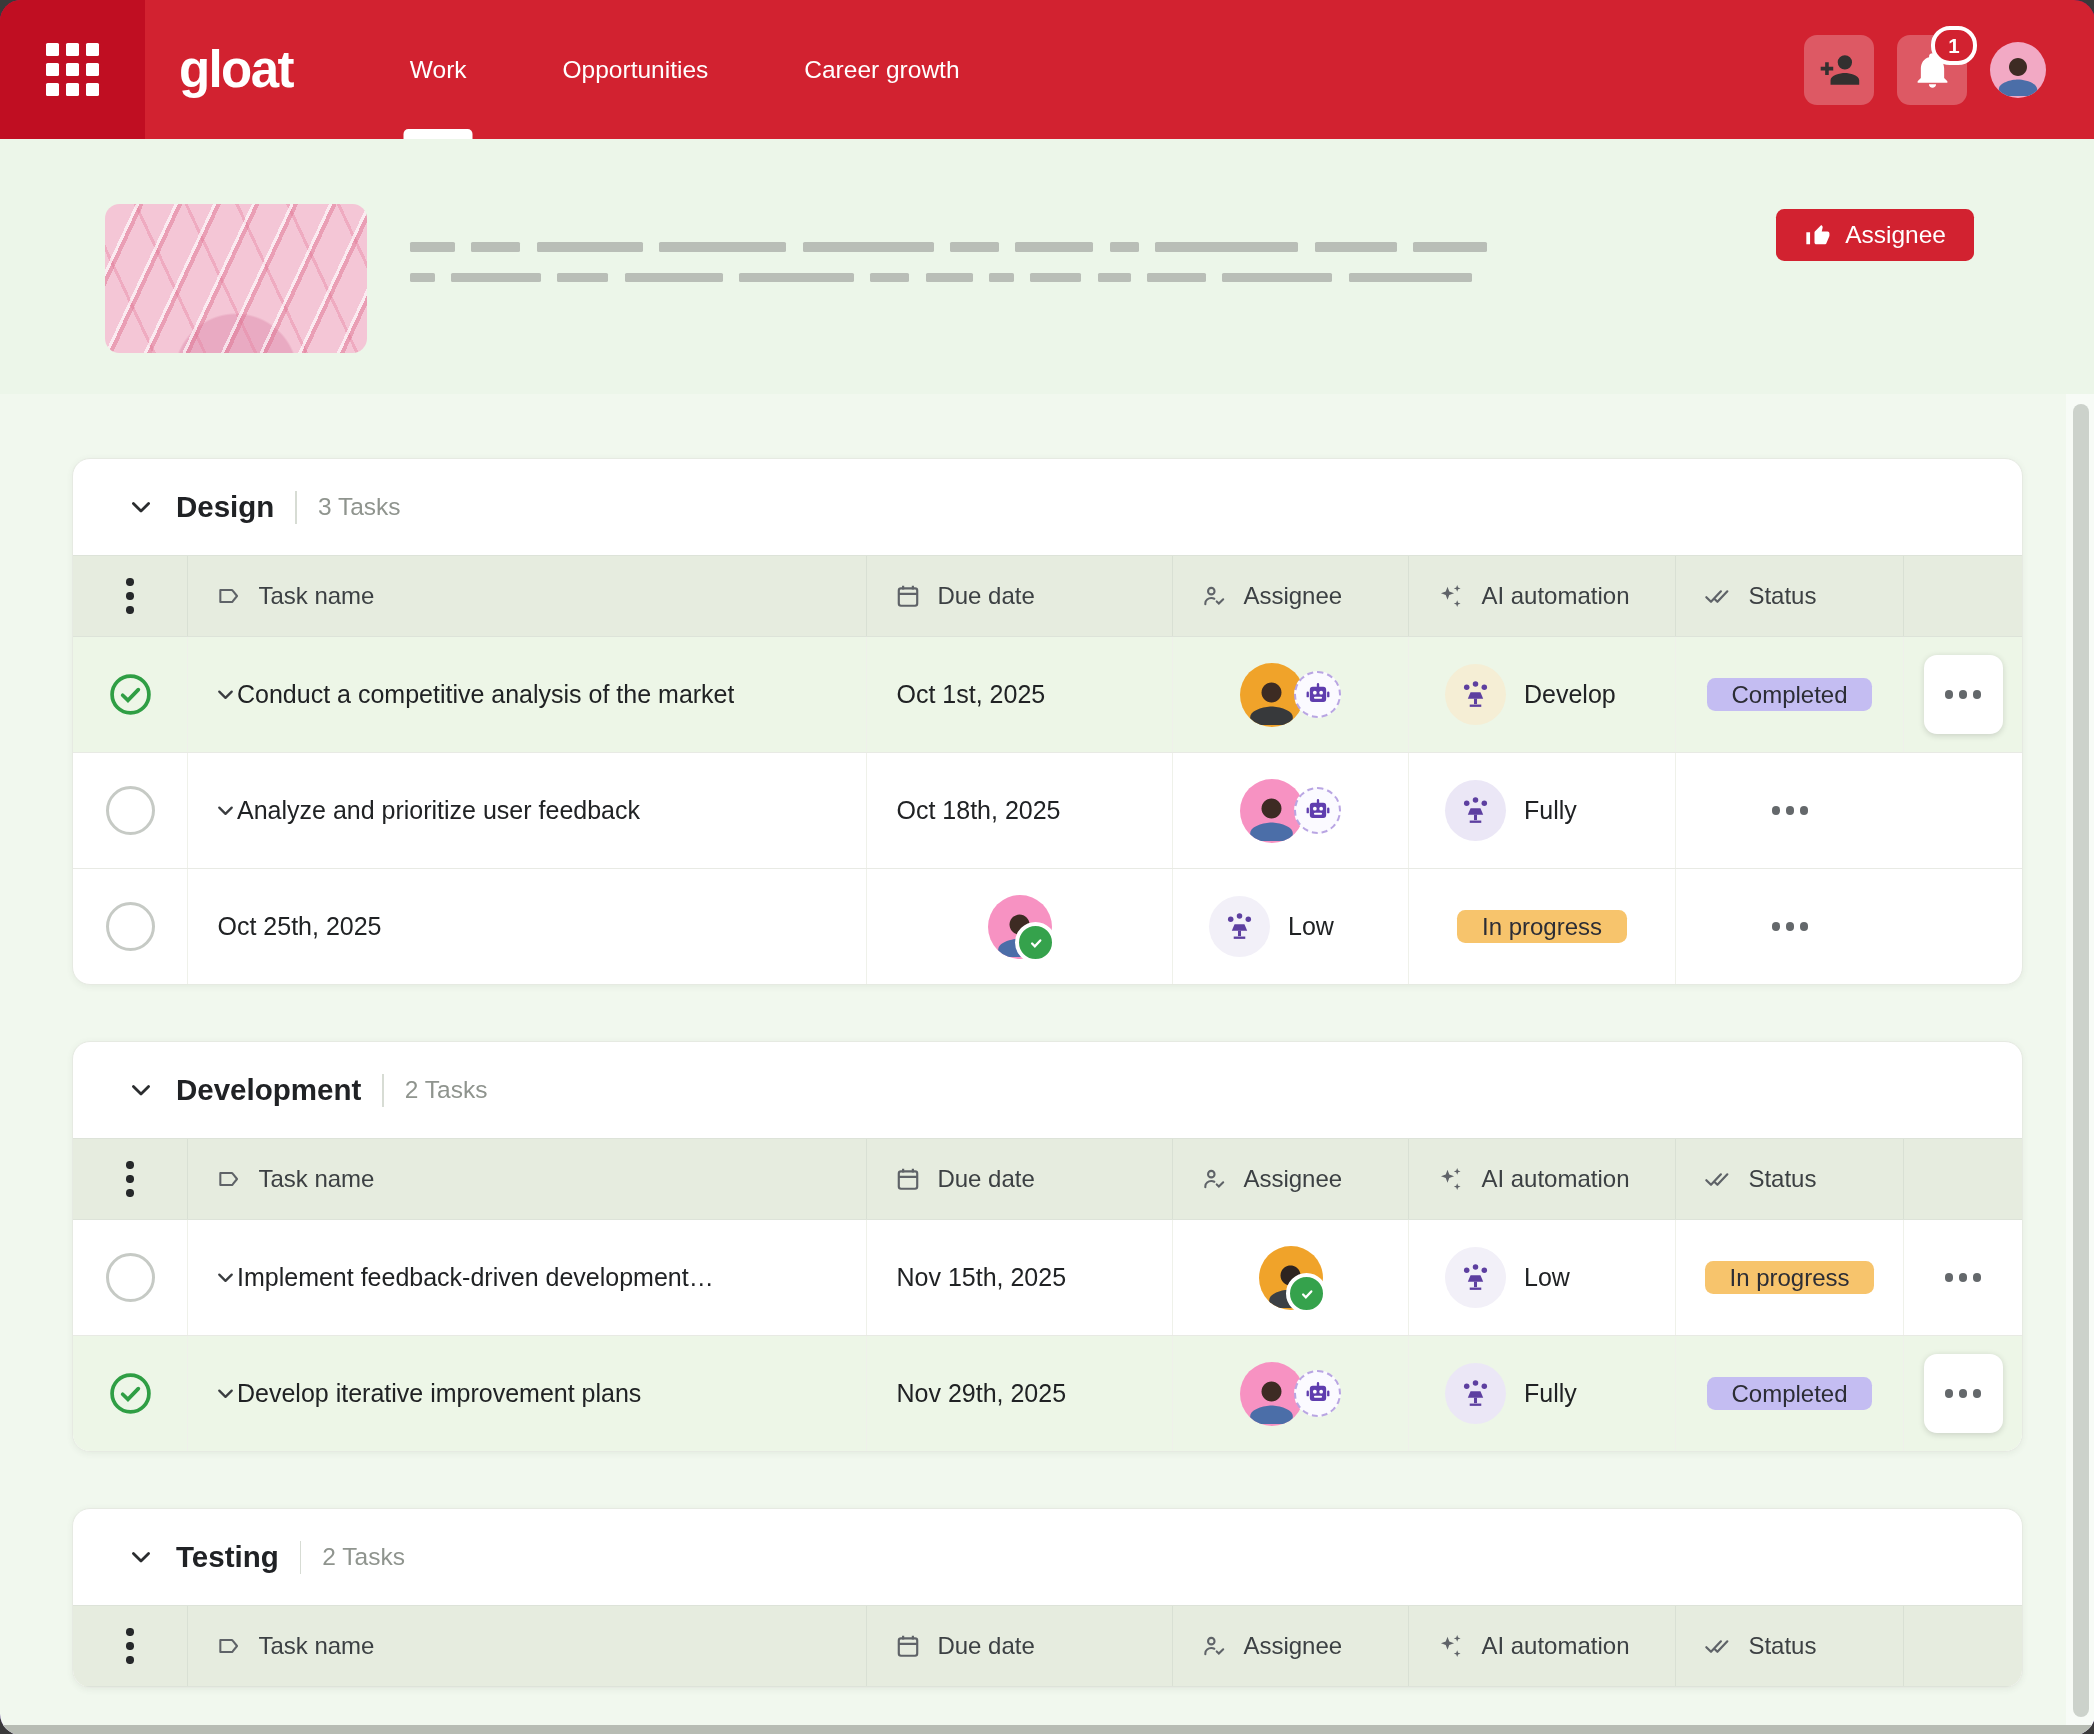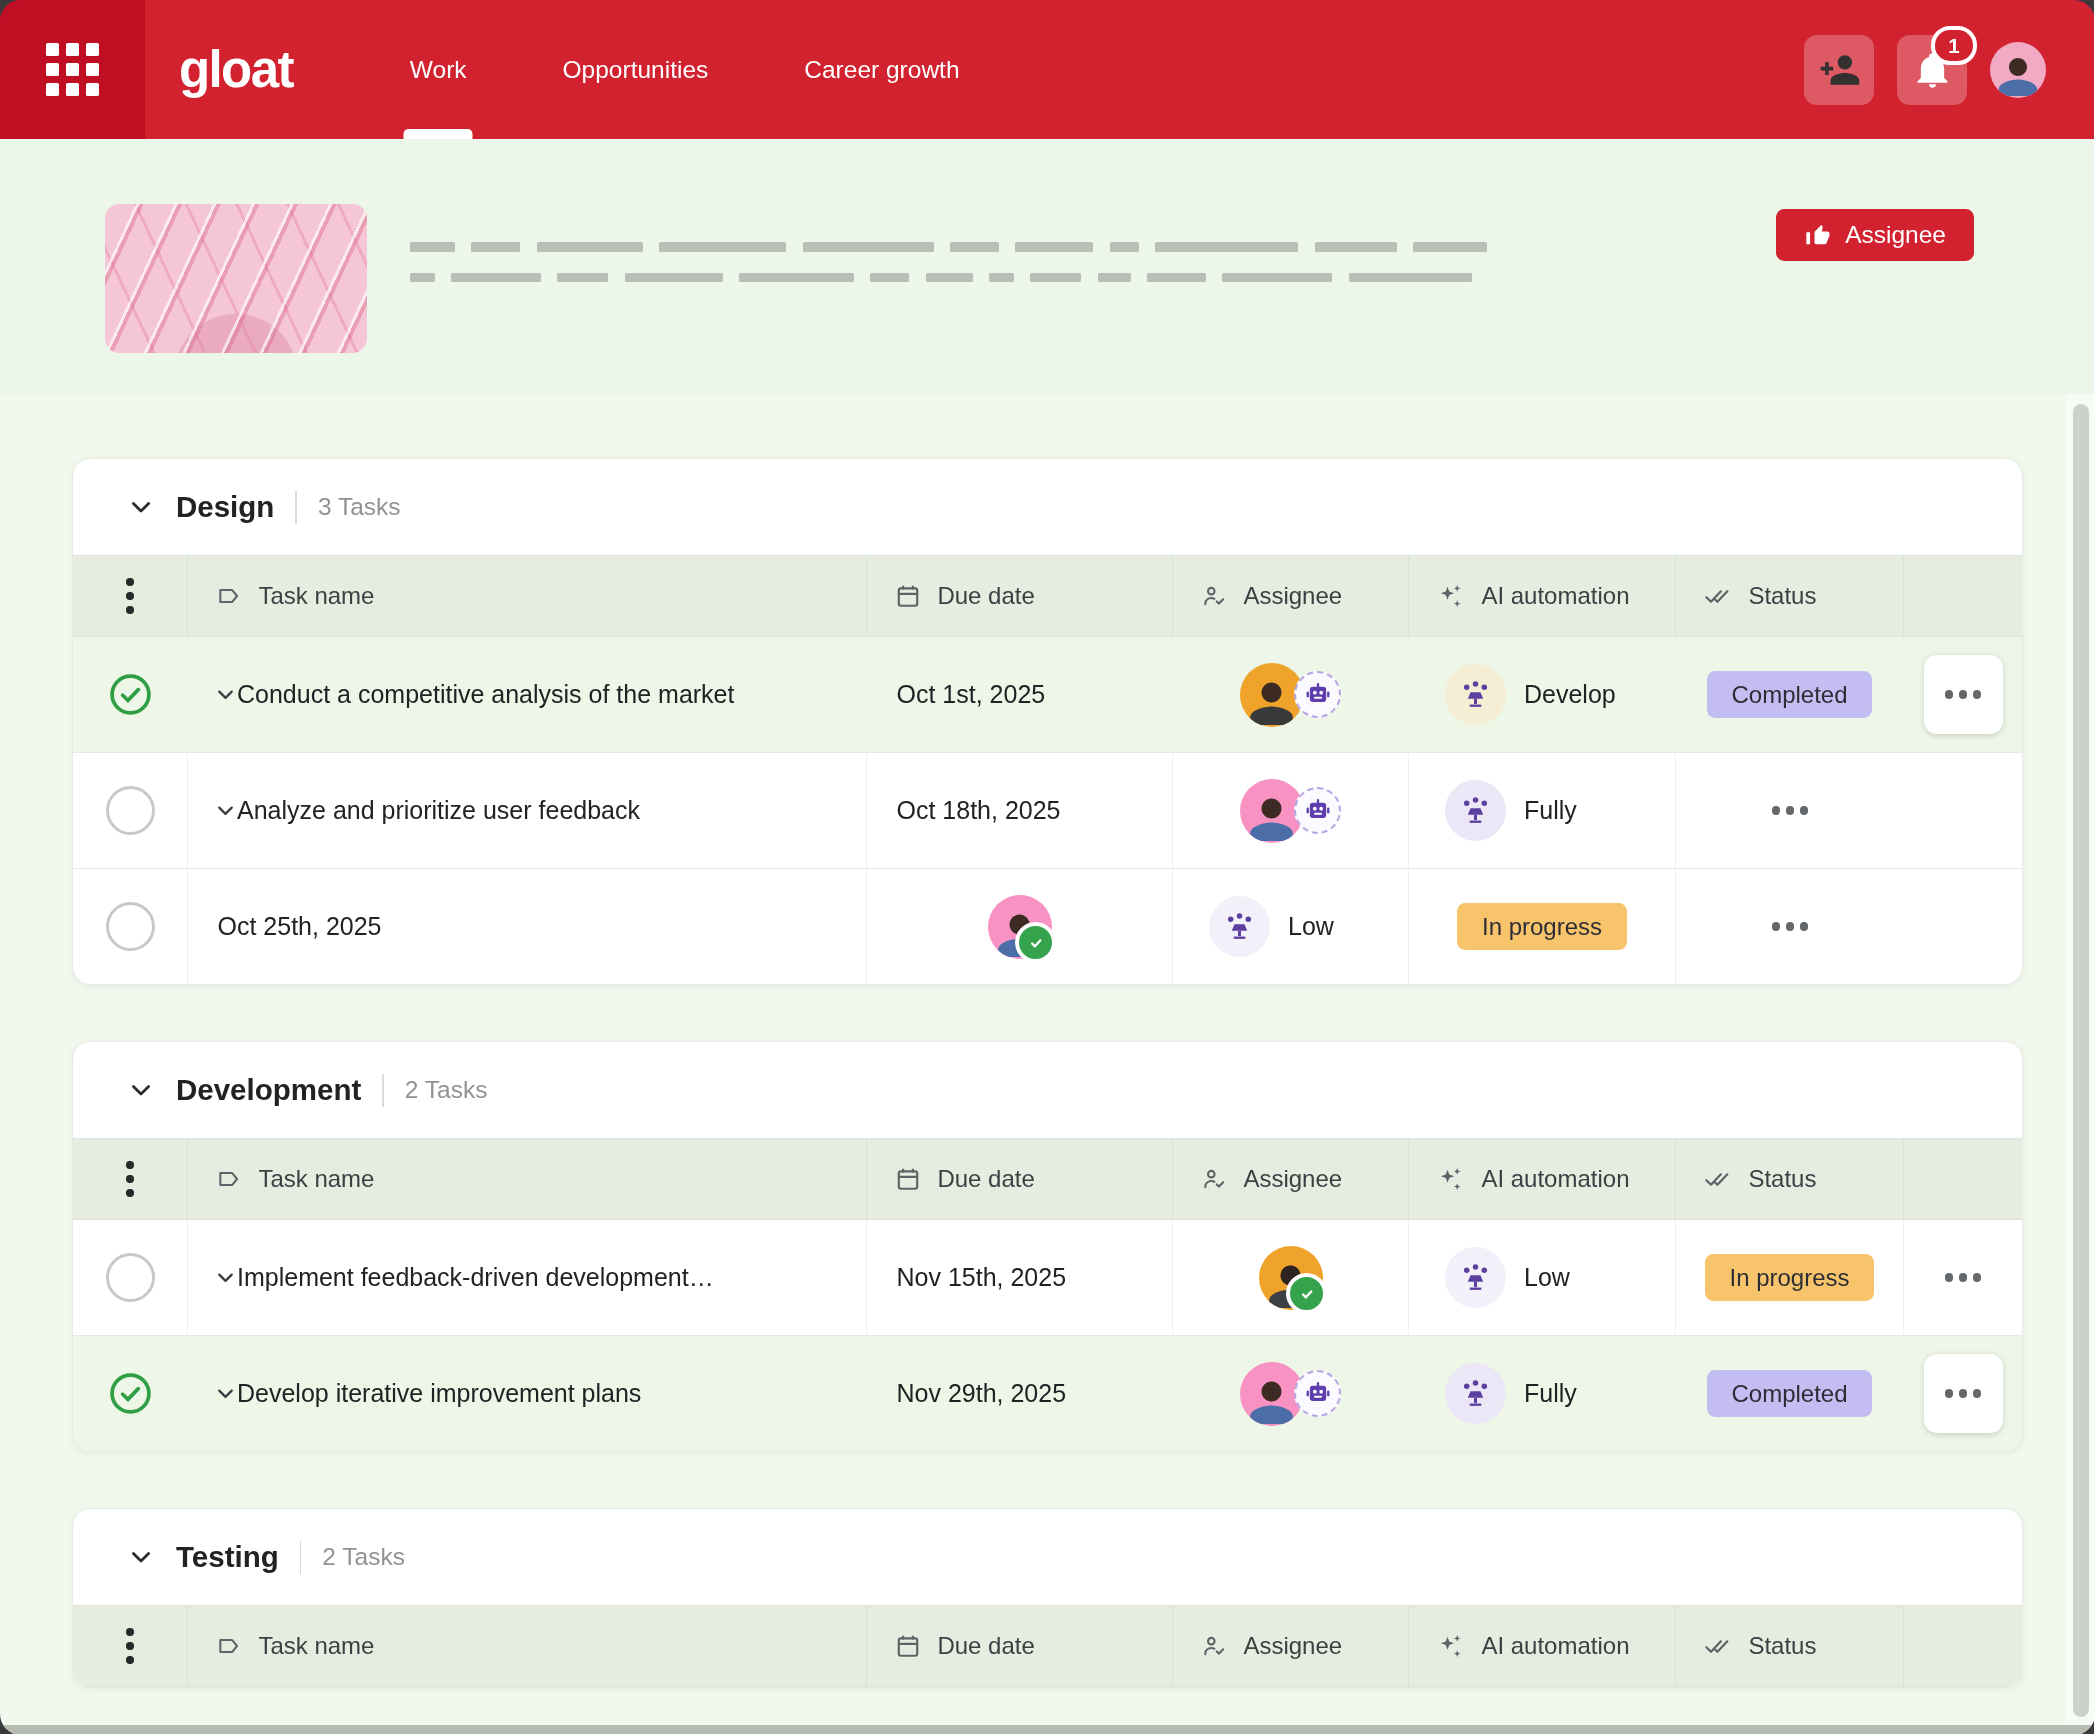--- a/index.html
+++ b/index.html
@@ -70,21 +70,21 @@
   .av-wrap{position:relative;display:flex;align-items:center;}
   .row-avatar{width:64px;height:64px;}
   .av-orange{background:#f0a32a;}
   .av-pink{background:#f792c2;}
   .robot-badge{width:47px;height:47px;border-radius:50%;background:#fbfaff;border:2.5px dashed #b9a5e3;box-sizing:border-box;display:flex;align-items:center;justify-content:center;margin-left:-9.8px;position:relative;z-index:1;}
   .verify-badge{position:absolute;right:-4.9px;bottom:-4.9px;width:33px;height:33px;border-radius:50%;background:#35a24c;border:4.1px solid #fff;display:flex;align-items:center;justify-content:center;}
   .ai-chip{width:61px;height:61px;border-radius:50%;display:flex;align-items:center;justify-content:center;flex:0 0 auto;}
   .ai-cream{background:#f5eed5;}
   .ai-lav{background:#ebe7f6;}
   .ai-lav-light{background:#f2f0f8;}
-  .badge{height:47px;padding:0 24.5px;border-radius:8.2px;font-size:24px;font-weight:500;color:#2c2d35;display:flex;align-items:center;justify-content:center;cursor:pointer;}
+  .badge{height:33px;padding:0 24.5px;border-radius:8.2px;font-size:24px;font-weight:500;color:#2c2d35;display:flex;align-items:center;justify-content:center;cursor:pointer;}
   .b-completed{background:#c4bdf2;}
   .b-open{background:#e9e98f;}
   .b-inprogress{background:#f7c46c;}
   .dots{display:flex;gap:5.7px;cursor:pointer;}
   .dots i{width:8.2px;height:8.2px;border-radius:50%;background:#64686b;}
   .menu-box{width:79px;height:79px;border-radius:13px;background:#fff;box-shadow:0 1.6px 6.5px rgba(0,0,0,.14);display:flex;align-items:center;justify-content:center;border:none;cursor:pointer;}
   
   .scroll-track{position:absolute;top:394px;right:0;width:29.5px;bottom:9.8px;background:rgba(255,255,255,.45);}
   .scroll-thumb{position:absolute;top:404px;right:5.7px;width:16.4px;bottom:18px;border-radius:8.2px;background:#ccd2cb;z-index:6;}
   .bottom-bar{position:absolute;left:0;right:0;bottom:0;height:9.8px;background:#b7bcb3;z-index:5;}

